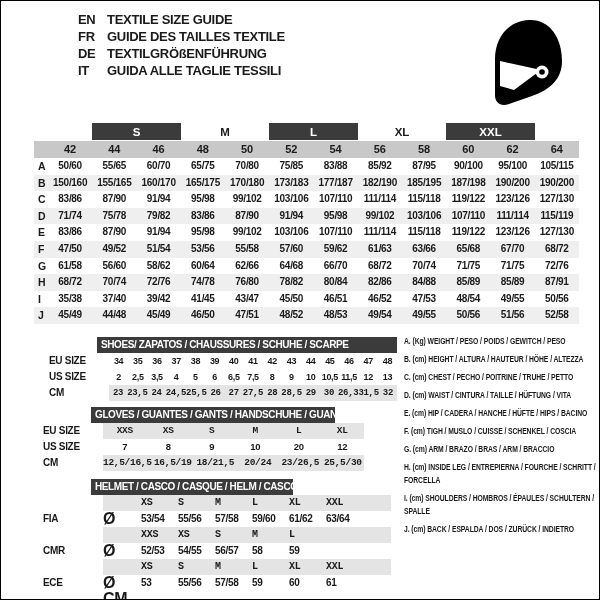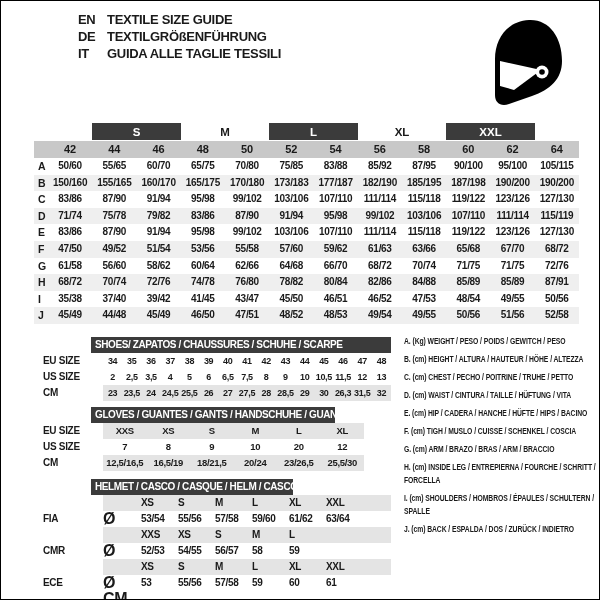--- a/index.html
+++ b/index.html
@@ -34,24 +34,24 @@
   .mt-val{flex:1;text-align:center;font-size:10px;font-weight:bold;
           line-height:16.6px;letter-spacing:-0.3px;white-space:nowrap;}
 
   
   .band{background:var(--dark);color:#fff;font-weight:bold;font-size:10px;
         letter-spacing:-0.4px;height:16px;line-height:16px;padding-left:4px;
         box-sizing:border-box;white-space:nowrap;overflow:hidden;}
   .srow,.hrow{display:flex;height:16px;line-height:16px;padding-left:12px;}
   .rlabel{width:60px;flex:0 0 60px;font-weight:bold;font-size:10px;letter-spacing:-0.3px;}
   .vals{display:flex;}
-  .vals.shaded,.hbody.shaded{background:var(--light);}
+  .vals.shaded,.hbody.shaded{background:var(--light);font-family:Liberation Mono, monospace;}
   .cell{flex:1;text-align:center;font-size:9px;font-weight:bold;
         letter-spacing:-0.3px;white-space:nowrap;}
-  .shoes{position:absolute;left:30px;top:336px;width:360px;}
+  .shoes{position:absolute;left:36px;top:336px;width:360px;}
   .shoes .band{margin-left:60px;width:300px;}
   .shoes .vals{width:300px;}
   .gloves{position:absolute;left:30px;top:406px;width:333px;}
   .gloves .band{margin-left:60px;width:244px;}
   .gloves .vals{width:273px;}
   .gloves .cell{font-size:9.5px;}
   .helmets{position:absolute;left:30px;top:478px;width:360px;}
   .helmets .band{margin-left:60px;width:202px;}
   .hbody{display:flex;width:300px;}
   .unit{width:38px;flex:0 0 38px;font-weight:bold;font-size:16px;letter-spacing:-0.3px;}
@@ -66,20 +66,24 @@
 </style>
 </head>
 <body>
 
 <div class="page">
 
   <div class="langs">
       <div class="lang-row">
         <span class="lang-code">EN</span>
         <span class="lang-title">TEXTILE SIZE GUIDE</span>
+      </div>
+      <div class="lang-row">
+        <span class="lang-code">FR</span>
+        <span class="lang-title">GUIDE DES TAILLES TEXTILE</span>
       </div>
       <div class="lang-row">
         <span class="lang-code">DE</span>
         <span class="lang-title">TEXTILGRÖßENFÜHRUNG</span>
       </div>
       <div class="lang-row">
         <span class="lang-code">IT</span>
         <span class="lang-title">GUIDA ALLE TAGLIE TESSILI</span>
       </div>
     </div>

